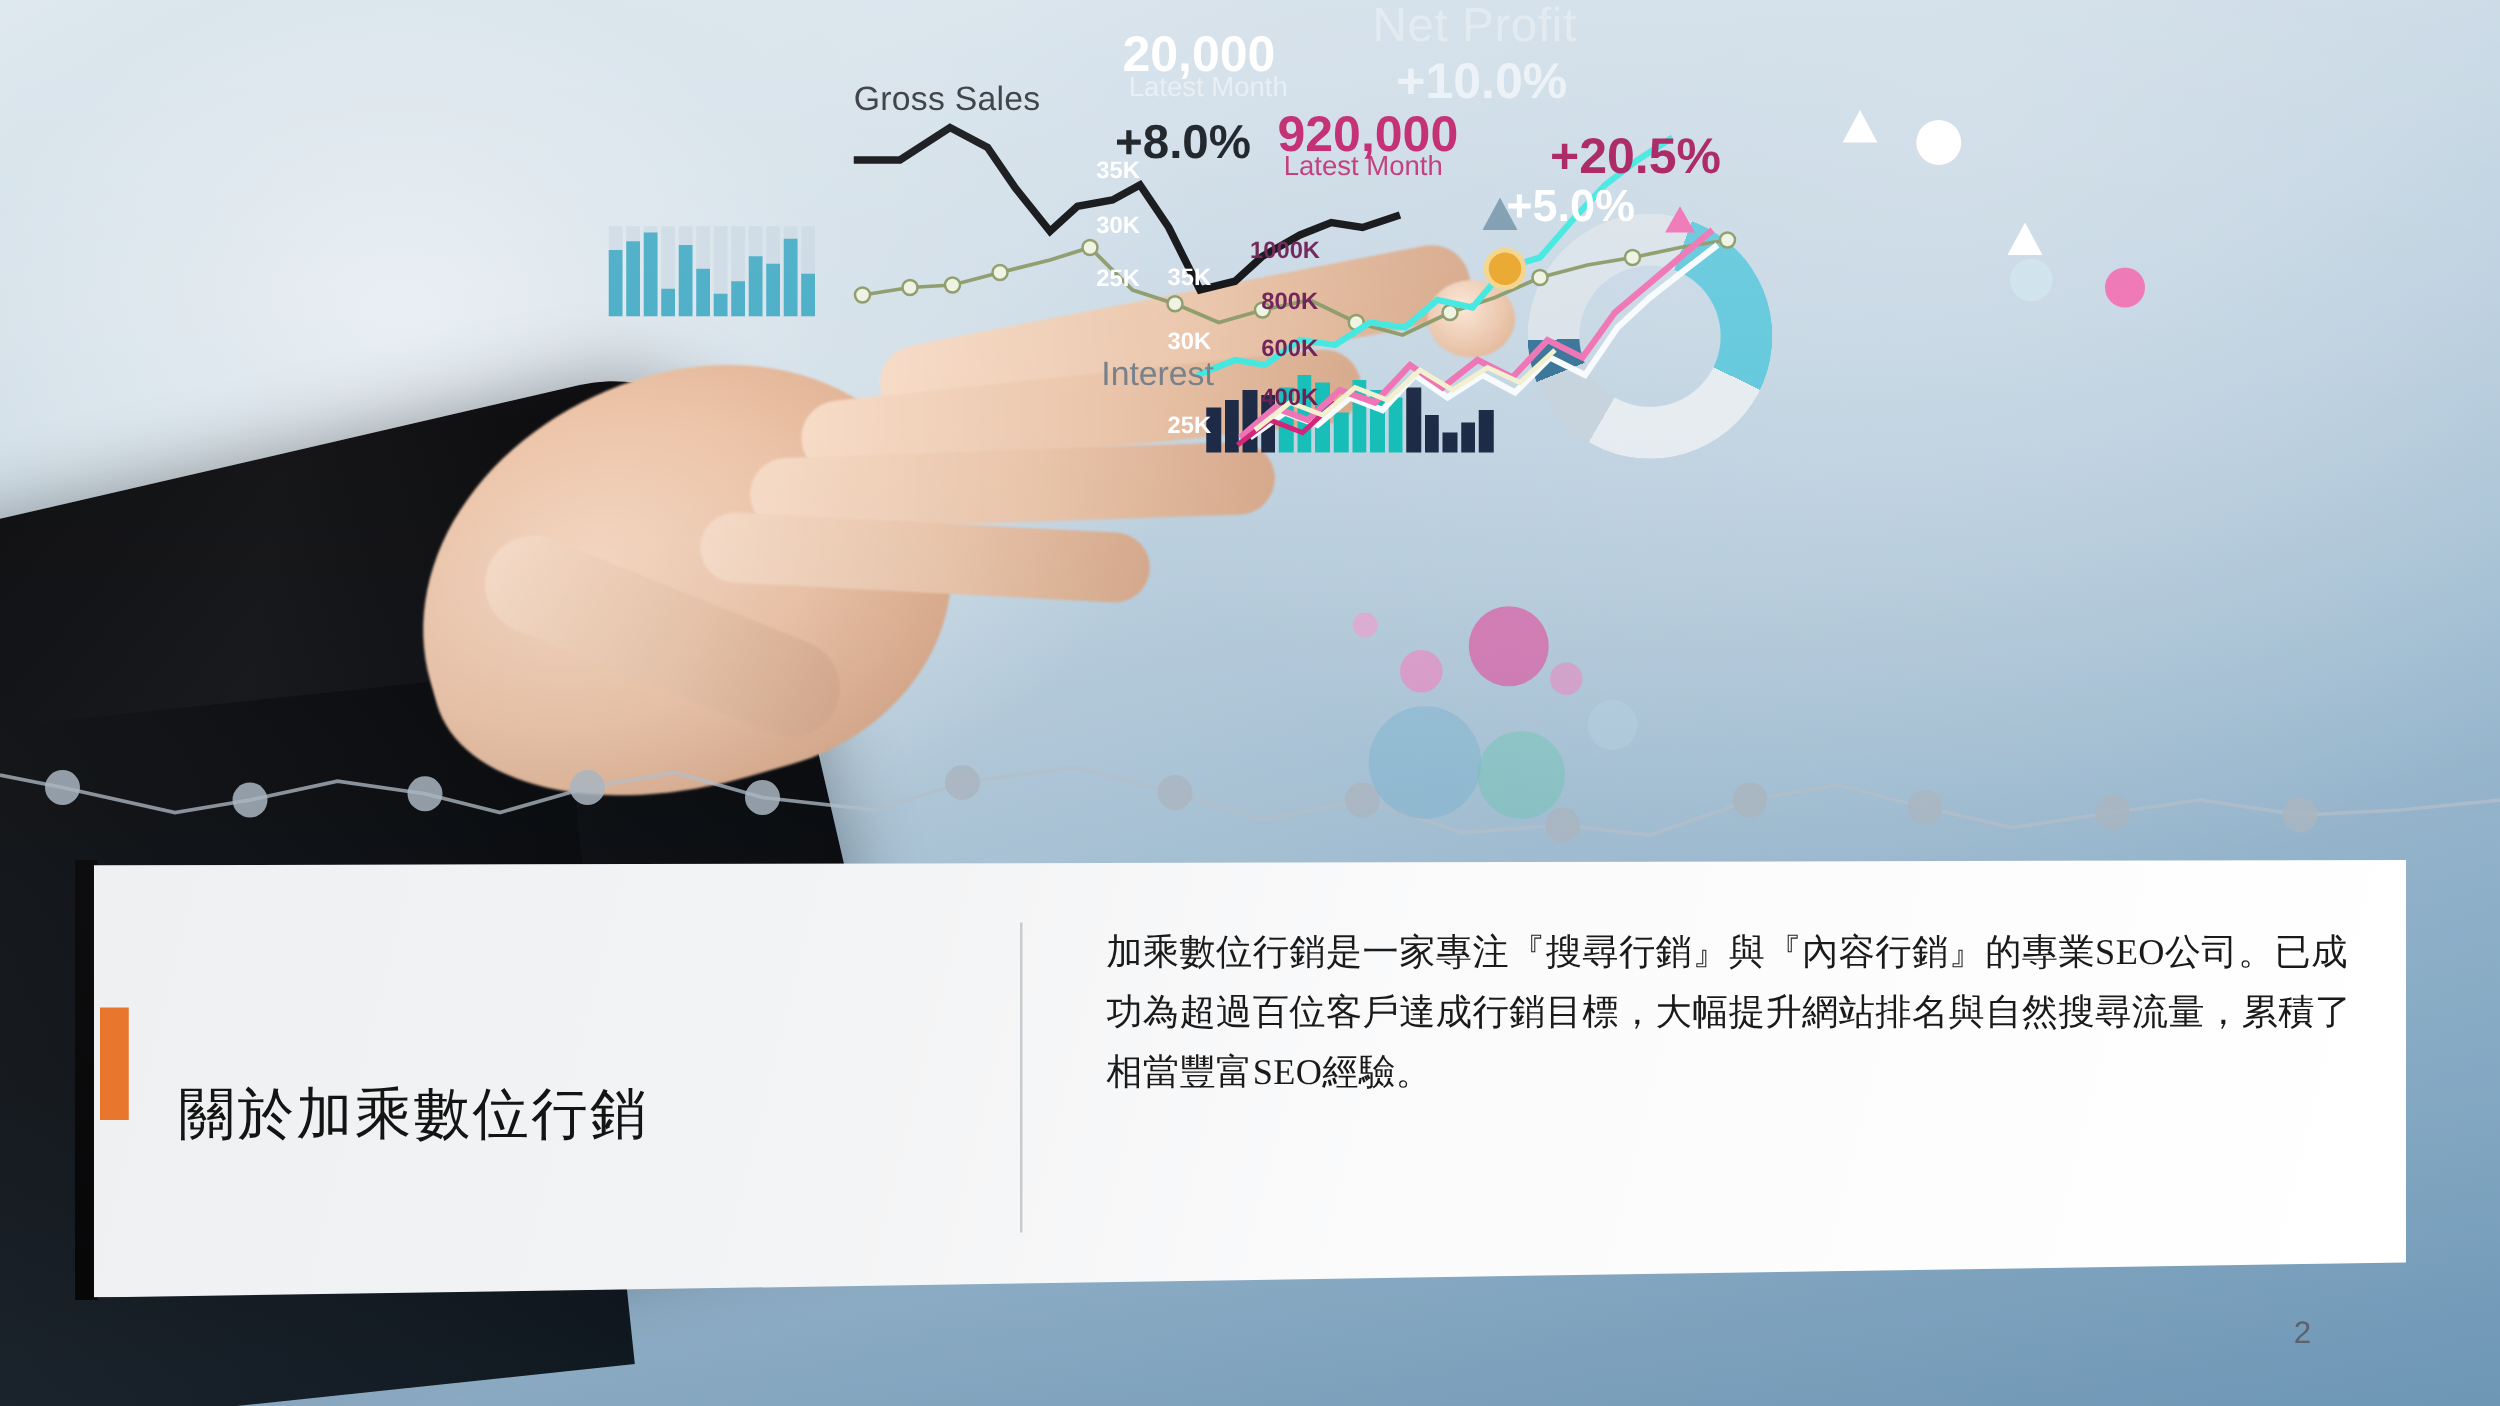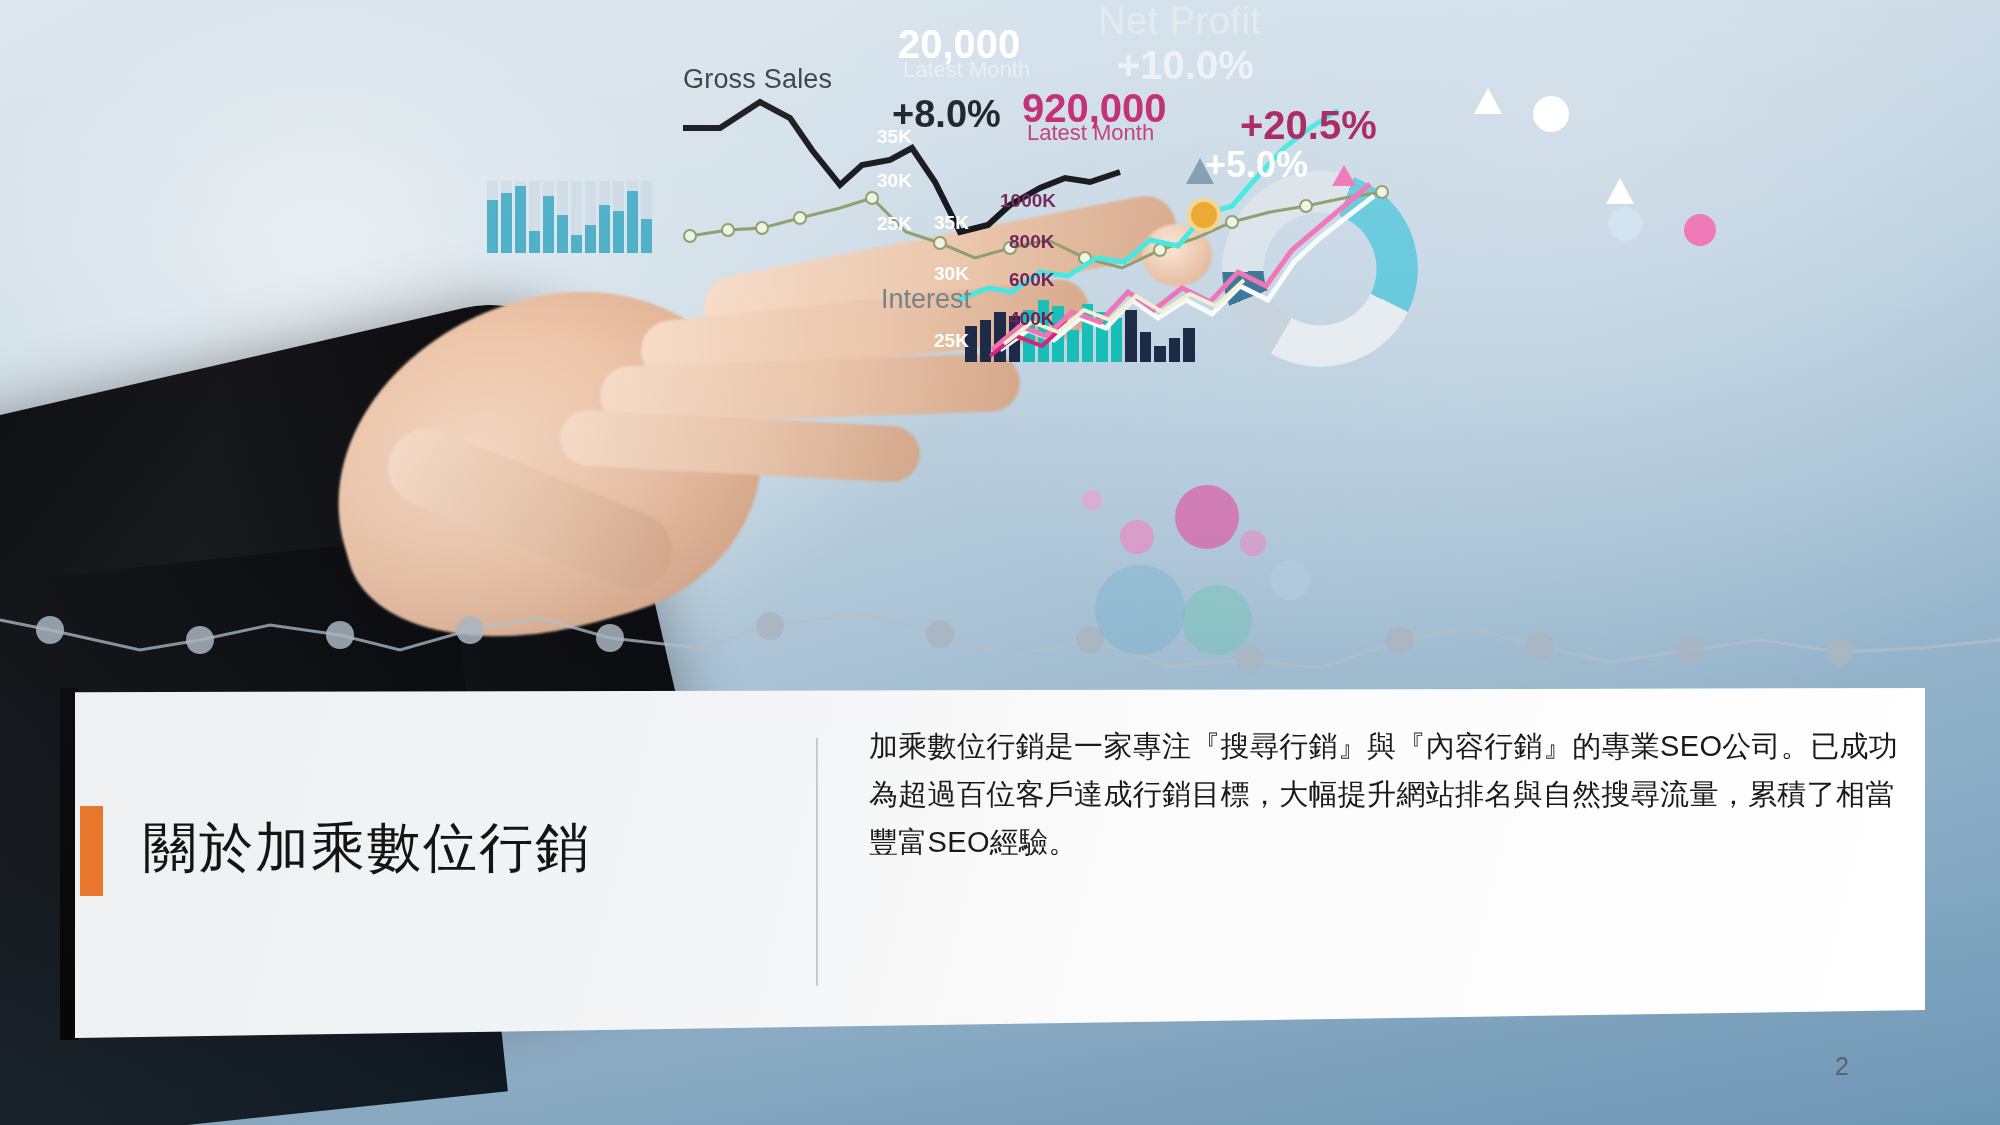--- a/index.html
+++ b/index.html
@@ -144,34 +144,34 @@
   }
   .panel-darkedge{
     position:absolute;left:60px;top:688px;width:18px;height:352px;
     background:linear-gradient(180deg,#0d0d0f,#070708);
   }
   .accent{
     position:absolute;left:80px;top:806px;width:23px;height:90px;
     background:#e8762c;
   }
   .slide-title{
-    position:absolute;left:143px;top:812px;
+    position:absolute;left:143px;top:861px;
     font-family:"DejaVu Serif","Liberation Serif",serif;
-    font-size:54px;color:#141414;letter-spacing:2px;white-space:nowrap;
+    font-size:45px;color:#141414;letter-spacing:2px;white-space:nowrap;
   }
   .divider{
     position:absolute;left:816px;top:738px;width:2px;height:248px;
     background:#c8cbce;
   }
   .body-col{
     position:absolute;left:869px;top:722px;width:1040px;
   }
   .para{
-    font-family:Liberation Sans, sans-serif;
-    font-size:29px;line-height:48px;color:#1a1a1a;margin:0;
+    font-family:Liberation Serif, serif;
+    font-size:29px;line-height:48px;color:#1a1a1a;margin:16px;
     letter-spacing:.3px;
   }
   .para + .para{margin-top:30px;}
   .pagenum{
     position:absolute;left:1835px;top:1052px;
     font-family:"Liberation Sans",sans-serif;
     font-size:25px;color:#5c6268;
   }
 </style>
 </head>

